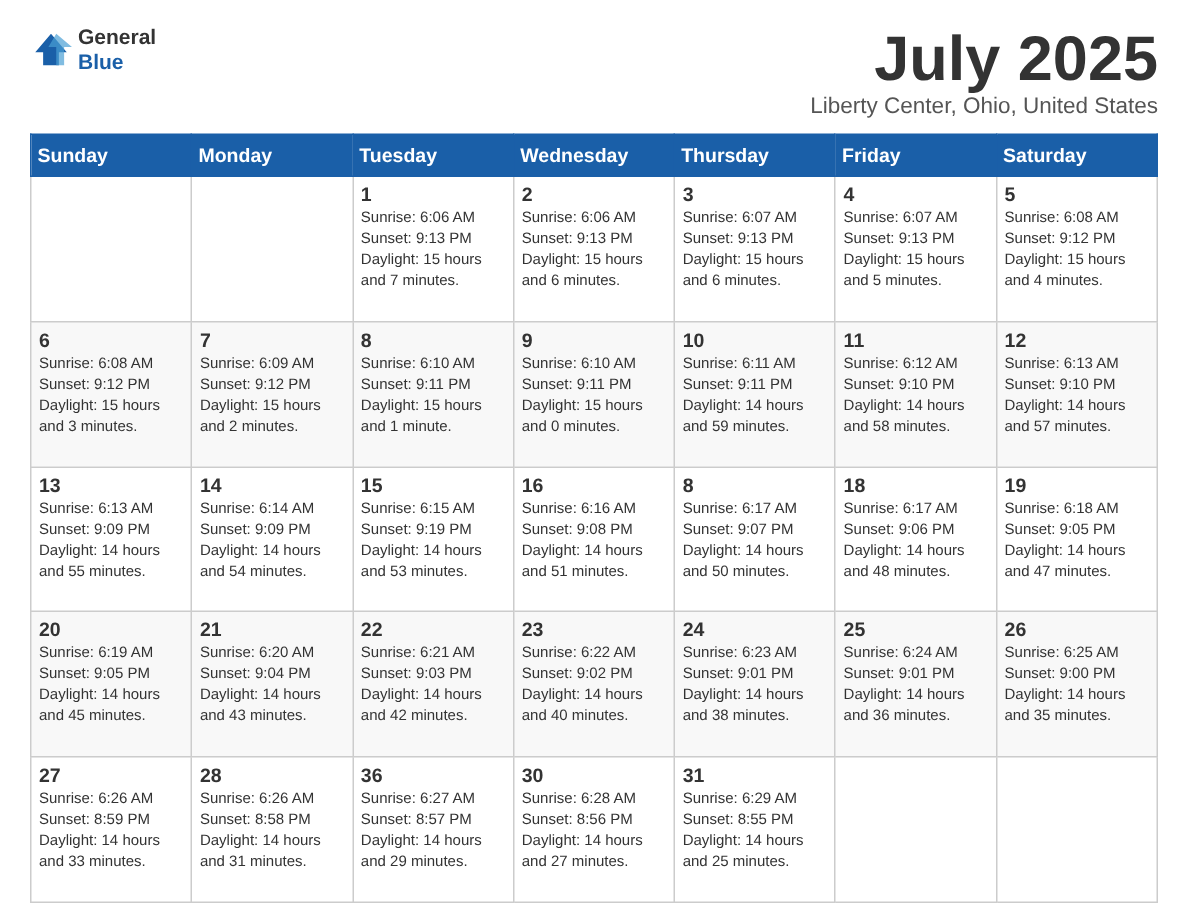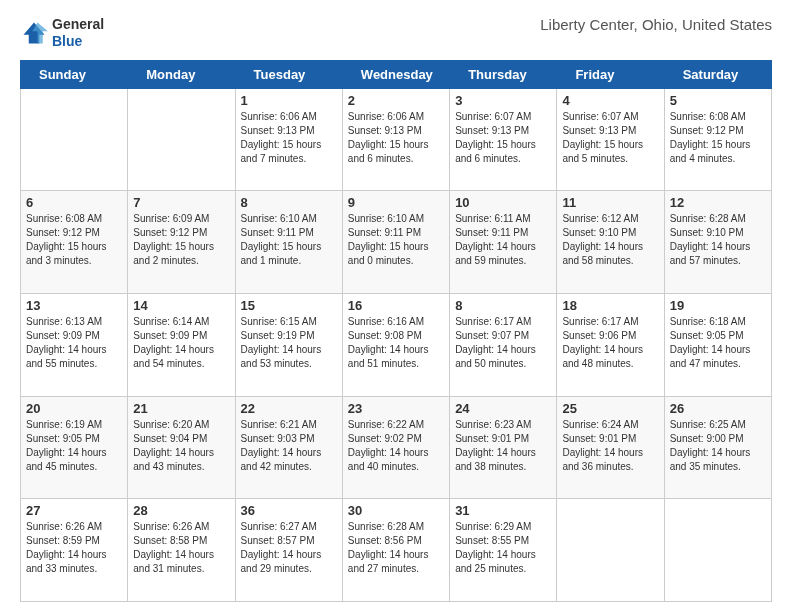--- a/index.html
+++ b/index.html
@@ -57,21 +57,21 @@
       border: 1px solid #ccc;
       border-collapse: collapse;
       width: 100%;
       table-layout: fixed;
     }
     .calendar th {
       background: #1a5fa8;
       color: #fff;
       font-size: 13px;
       font-weight: bold;
-      padding: 6px 18px;
+      padding: 6px 4px;
       text-align: left;
       border: 1px solid #1a5fa8;
     }
     .calendar td {
       border: 1px solid #ccc;
       vertical-align: top;
       padding: 4px 5px;
       font-size: 10.5px;
       color: #333;
       background: #fff;
@@ -104,20 +104,21 @@
       <svg class="logo-icon" viewBox="0 0 32 32">
         <polygon points="16,4 28,18 22,18 22,28 10,28 10,18 4,18" fill="#1a5fa8"></polygon>
         <polygon points="20,4 32,14 26,14 26,28 20,28 20,14 14,14" fill="#4a9fd4" opacity="0.7"></polygon>
       </svg>
       <div class="logo-text">
         <div class="logo-general">General</div>
         <div class="logo-blue">Blue</div>
       </div>
     </div>
     <div class="title-block">
+      <div class="month-title">July 2025</div>
       <div class="location">Liberty Center, Ohio, United States</div>
     </div>
   </div>
 
   <table class="calendar">
     <thead>
       <tr>
       <th>Sunday</th>
           <th>Monday</th>
           <th>Tuesday</th>
@@ -205,21 +206,21 @@
           </td>
           <td>
             <span class="day-num">11</span>
             <div class="cell-text">Sunrise: 6:12 AM
 Sunset: 9:10 PM
 Daylight: 14 hours
 and 58 minutes.</div>
           </td>
           <td>
             <span class="day-num">12</span>
-            <div class="cell-text">Sunrise: 6:28 AM
+            <div class="cell-text">Sunrise: 6:13 AM
 Sunset: 9:10 PM
 Daylight: 14 hours
 and 57 minutes.</div>
           </td>
         </tr>
         <tr>
           <td>
             <span class="day-num">13</span>
             <div class="cell-text">Sunrise: 6:13 AM
 Sunset: 9:09 PM

